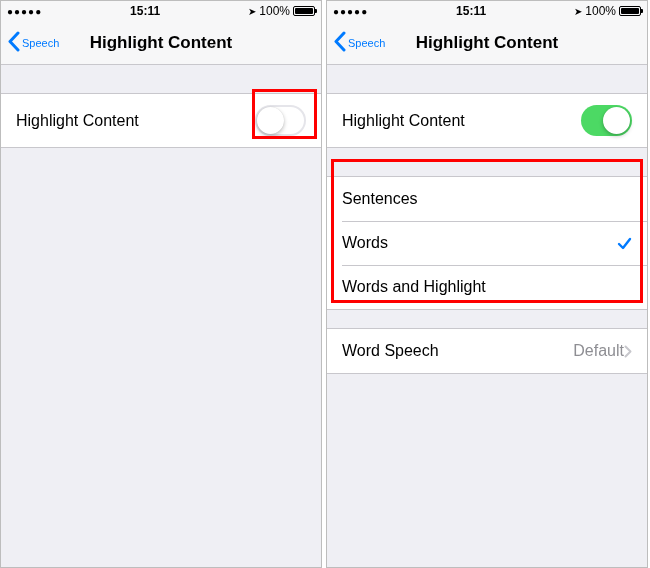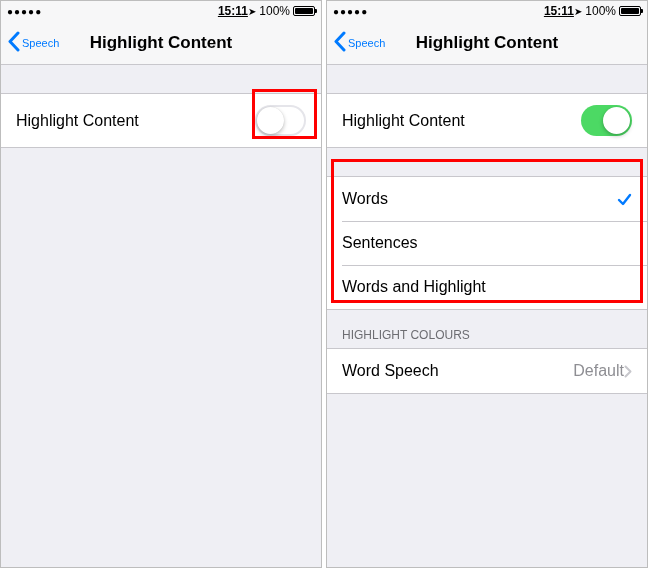--- a/index.html
+++ b/index.html
@@ -25,21 +25,21 @@
   .statusbar {
     height: 20px;
     background: #f7f7f8;
     display: flex;
     align-items: center;
     font-size: 12px;
     padding: 0 6px;
     color: #000;
   }
   .statusbar .dots { letter-spacing: 1px; font-size: 10px; }
-  .statusbar .center { flex: 1; text-align: right; font-weight: 600; text-decoration: underline; }
+  .statusbar .center { flex: 1; text-align: center; font-weight: 600; }
   .statusbar .right { display: flex; align-items: center; gap: 3px; }
   .statusbar .arrow { font-size: 10px; }
   .battery {
     width: 22px; height: 10px; border: 1px solid #000; border-radius: 2px;
     position: relative; display: inline-block;
   }
   .battery::after {
     content: ""; position: absolute; right: -3px; top: 2px; width: 2px; height: 4px;
     background: #000; border-radius: 0 1px 1px 0;
   }
@@ -206,38 +206,37 @@
           <span class="toggle on">
               <span class="knob"></span>
             </span>
         </div>
       </div>
     </div>
 
     <div class="group">
       <div class="cell-group">
         <div class="cell">
+          <span class="label">Sentences</span>
+        </div>
+        <div class="cell">
           <span class="label">Words</span>
           <span class="check">
             <svg viewBox="0 0 15 15">
                 <polyline points="2,8 6,12 13,3" fill="none" stroke="#007aff" stroke-width="2.4" stroke-linecap="round" stroke-linejoin="round"></polyline>
               </svg>
           </span>
         </div>
         <div class="cell">
-          <span class="label">Sentences</span>
-        </div>
-        <div class="cell">
           <span class="label">Words and Highlight</span>
         </div>
       </div>
     </div>
 
     <div class="group tight">
-      <div class="group-header">HIGHLIGHT COLOURS</div>
       <div class="cell-group">
         <div class="cell">
           <span class="label">Word Speech</span>
           <span class="value">Default</span>
           <span class="chevron">
             <svg viewBox="0 0 8 13">
                 <polyline points="1.5,1.5 6.5,6.5 1.5,11.5" fill="none" stroke="#c7c7cc" stroke-width="2" stroke-linecap="round" stroke-linejoin="round"></polyline>
               </svg>
           </span>
         </div>

